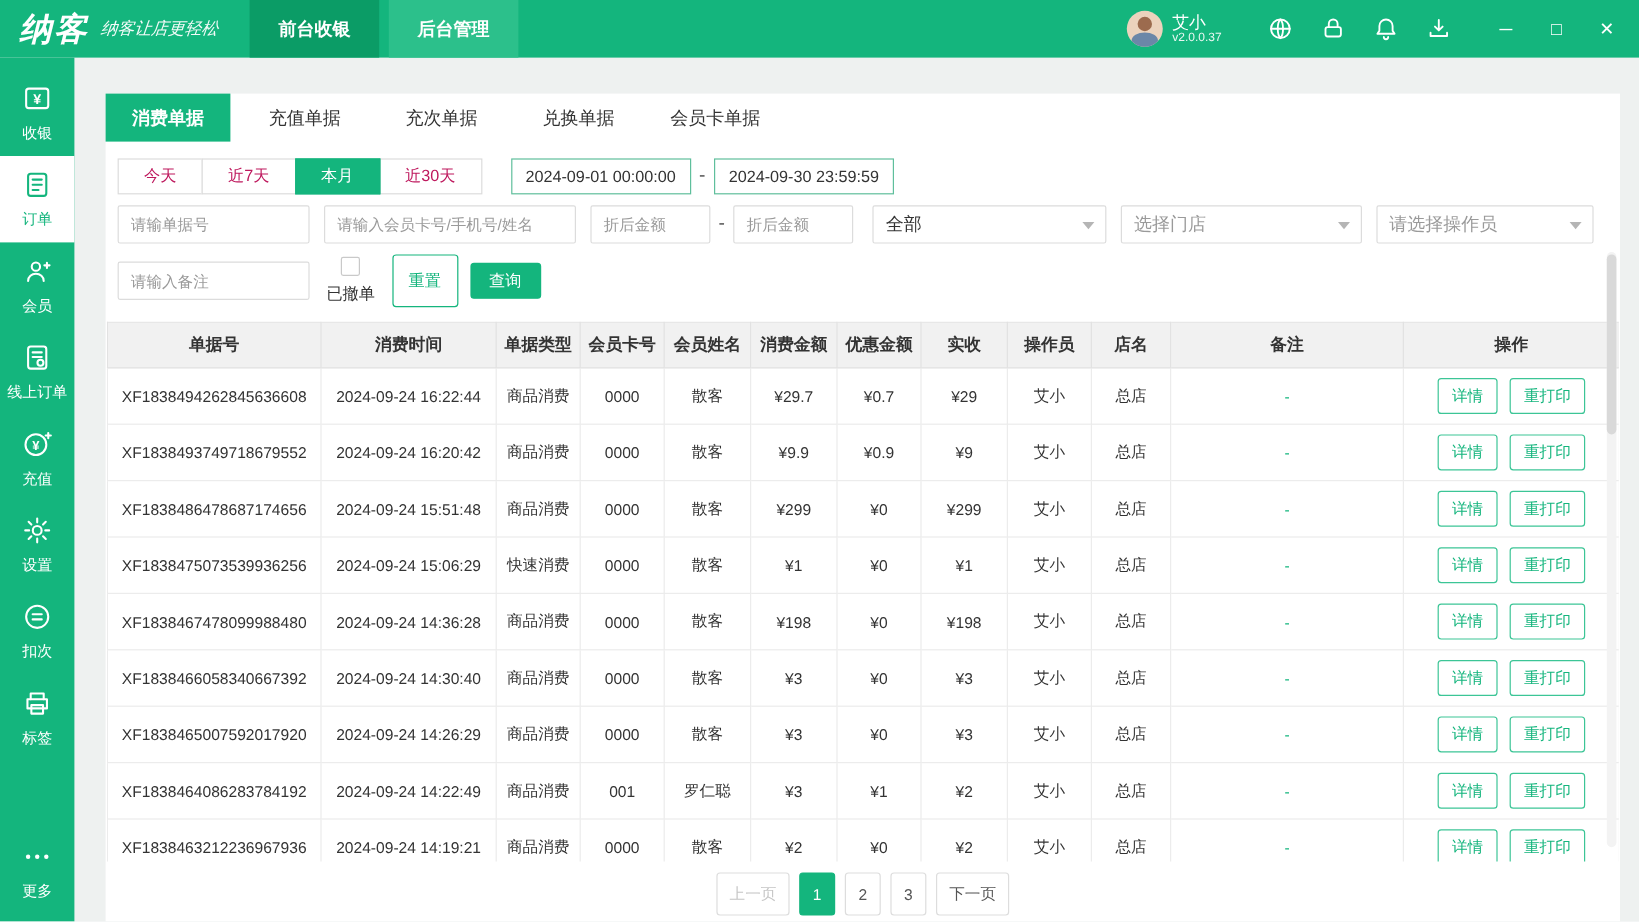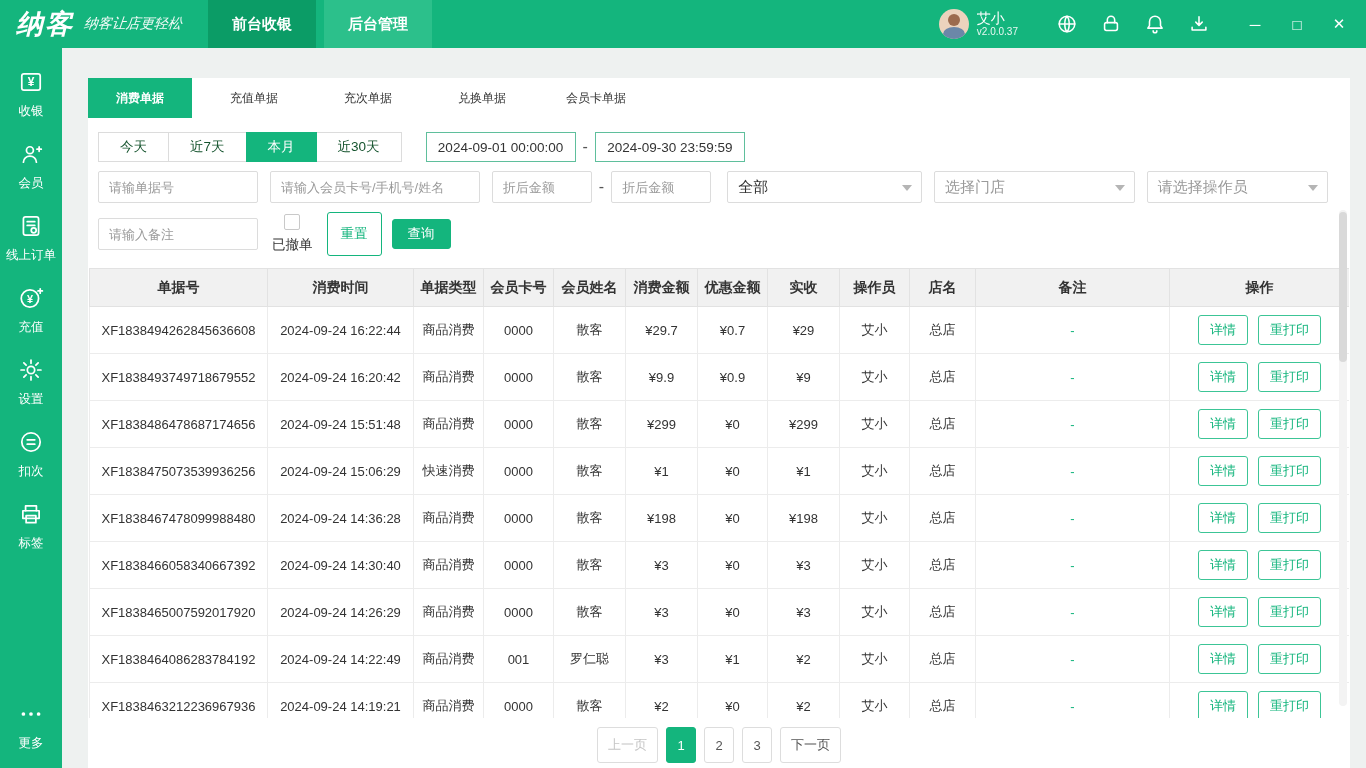--- a/index.html
+++ b/index.html
@@ -46,28 +46,28 @@
   .side-item svg text{fill:currentColor;stroke:none;font-weight:bold;}
   .side-item svg .filled{fill:currentColor;stroke:none;}
   .side-item.active{background:#fff;color:var(--green);}
   .side-item.more{margin-top:auto;margin-bottom:6px;}
   
   .main{position:absolute;left:62px;top:48px;right:0;bottom:0;background:#eef1f0;}
   .card{position:absolute;left:26px;top:30px;right:16px;bottom:0;background:#fff;}
   
   .doc-tabs{display:flex;height:40px;align-items:stretch;}
   .doc-tab{display:flex;align-items:center;justify-content:center;min-width:104px;padding:0 6px;
-    font-size:12px;color:#333;cursor:pointer;margin-right:10px;}
+    font-size:15px;color:#333;cursor:pointer;margin-right:10px;}
   .doc-tab.active{background:var(--green);color:#fff;font-weight:bold;}
   
   .filters{padding:14px 10px 12px;}
   .f-row{display:flex;align-items:center;margin-bottom:9px;}
   .seg{display:flex;}
   .seg-btn{height:30px;padding:0 21px;background:#fff;border:1px solid #dcdcdc;font-size:13.5px;
-    color:#14532d;cursor:pointer;margin-left:-1px;}
+    color:#be185d;cursor:pointer;margin-left:-1px;}
   .seg-btn:first-child{margin-left:0;}
   .seg-btn.active{background:var(--green);border-color:var(--green);color:#fff;z-index:2;}
   .date-input{width:150px;height:30px;border:1px solid #5fbf9c;text-align:center;font-size:13.5px;
     color:#333;margin-left:24px;background:#fff;}
   .dash{margin:0 7px;color:#555;}
   .t-input{height:32px;border:1px solid #dcdcdc;border-radius:2px;padding:0 10px;font-size:13px;
     color:#333;background:#fff;margin-right:12px;}
   .t-input::placeholder{color:#9a9a9a;}
   .sel{height:32px;border:1px solid #dcdcdc;border-radius:2px;padding:0 26px 0 10px;font-size:15px;
     background:#fff;display:flex;align-items:center;position:relative;margin-right:12px;cursor:pointer;}
@@ -147,20 +147,27 @@
   </div>
 </div>
 
 <div class="sidebar">
   <div class="side-item">
     <span><svg viewBox="0 0 24 24">
           <rect x="3.5" y="4.5" width="17" height="15" rx="2"></rect>
           <text x="12" y="16" text-anchor="middle" font-size="11">¥</text>
         </svg></span>
     <span>收银</span>
+  </div>
+  <div class="side-item active">
+    <span><svg viewBox="0 0 24 24">
+          <rect x="5" y="3.5" width="14" height="17" rx="2"></rect>
+          <path d="M8.5 8h7M8.5 12h7M8.5 16h4.5"></path>
+        </svg></span>
+    <span>订单</span>
   </div>
   <div class="side-item">
     <span><svg viewBox="0 0 24 24">
           <circle cx="11" cy="8.5" r="3.2"></circle>
           <path d="M5 19.5c0-3.3 2.7-5.5 6-5.5s6 2.2 6 5.5"></path>
           <path d="M17.5 7.5h4M19.5 5.5v4"></path>
         </svg></span>
     <span>会员</span>
   </div>
   <div class="side-item">

